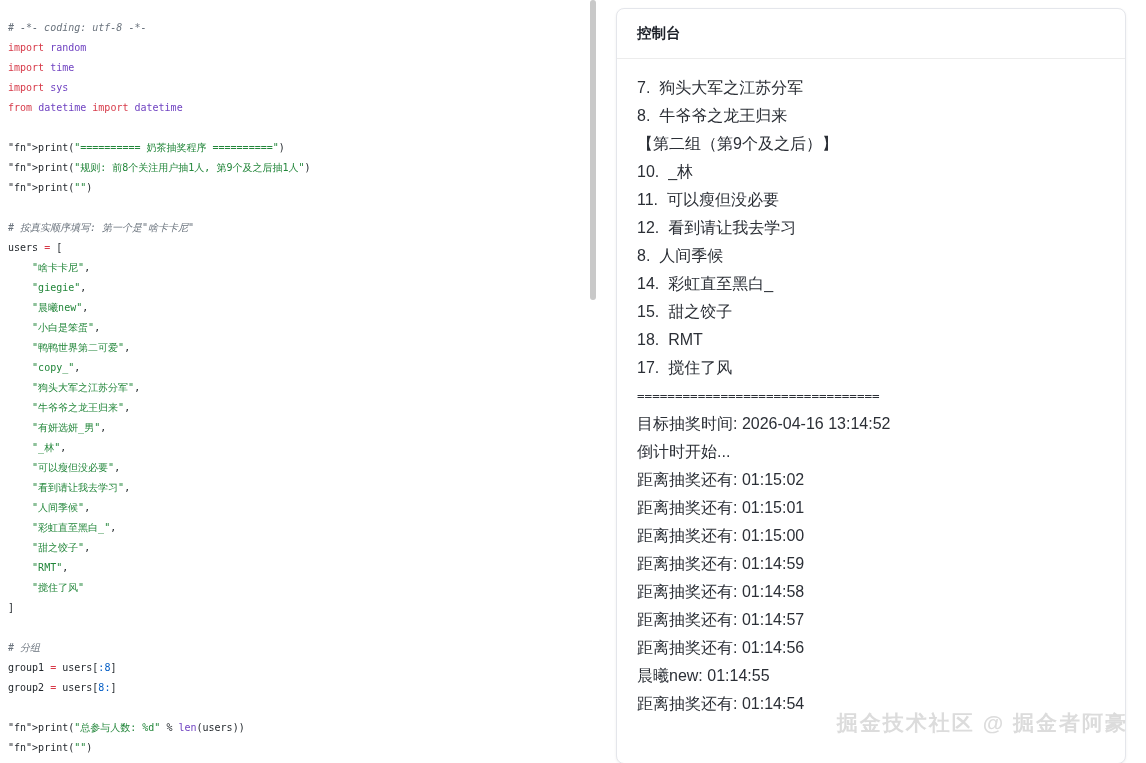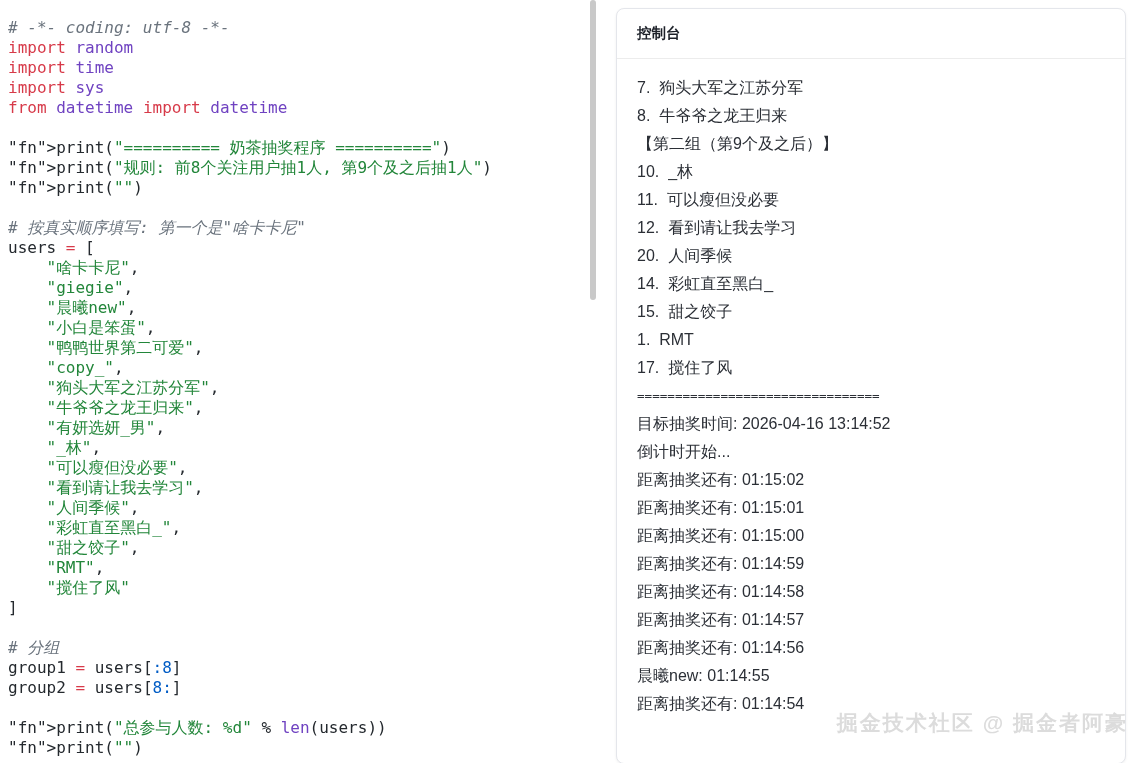--- a/index.html
+++ b/index.html
@@ -34,21 +34,21 @@
     top: 0;
     left: 0;
     right: 0;
     bottom: 0;
     padding: 18px 0 0 8px;
     box-sizing: border-box;
   }
   pre.code {
     margin: 0;
     font-family: "DejaVu Sans Mono", "Liberation Mono", monospace;
-    font-size: 16px;
+    font-size: 10px;
     line-height: 20px;
     white-space: pre;
     color: #24292e;
   }
   .cm { color: #6a737d; font-style: italic; }
   .kw { color: #d73a49; }
   .nm { color: #6f42c1; }
   .fn { color: #6f42c1; }
   .st { color: #22863a; }
   .num { color: #005cc5; }
@@ -185,24 +185,24 @@
       <div class="console-header">
         <span>控制台</span>
       </div>
       <div class="console-body" id="console-body">
           <div class="log-line">7.  狗头大军之江苏分军</div>
           <div class="log-line">8.  牛爷爷之龙王归来</div>
           <div class="log-line">【第二组（第9个及之后）】</div>
           <div class="log-line">10.  _林</div>
           <div class="log-line">11.  可以瘦但没必要</div>
           <div class="log-line">12.  看到请让我去学习</div>
-          <div class="log-line">20.  人间季候</div>
+          <div class="log-line">8.  人间季候</div>
           <div class="log-line">14.  彩虹直至黑白_</div>
           <div class="log-line">15.  甜之饺子</div>
-          <div class="log-line">1.  RMT</div>
+          <div class="log-line">18.  RMT</div>
           <div class="log-line">17.  搅住了风</div>
           <div class="log-line sep">================================</div>
           <div class="log-line">目标抽奖时间: 2026-04-16 13:14:52</div>
           <div class="log-line">倒计时开始...</div>
           <div class="log-line">距离抽奖还有: 01:15:02</div>
           <div class="log-line">距离抽奖还有: 01:15:01</div>
           <div class="log-line">距离抽奖还有: 01:15:00</div>
           <div class="log-line">距离抽奖还有: 01:14:59</div>
           <div class="log-line">距离抽奖还有: 01:14:58</div>
           <div class="log-line">距离抽奖还有: 01:14:57</div>

